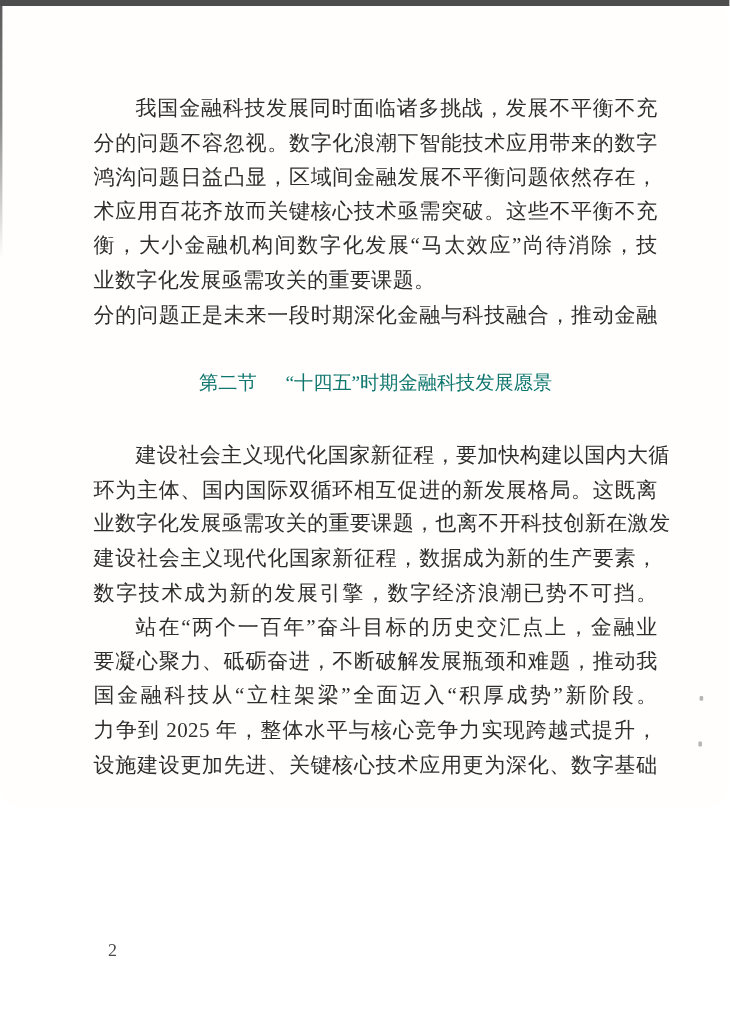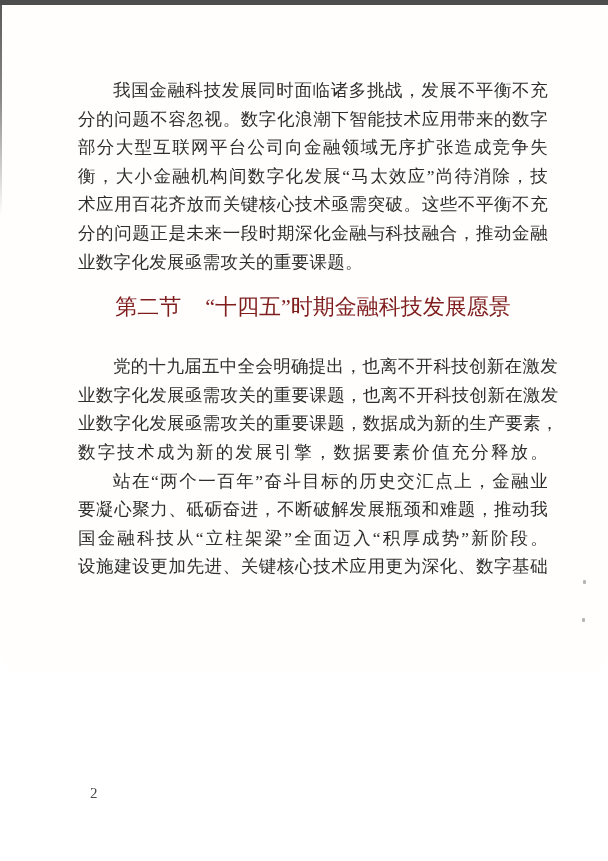--- a/index.html
+++ b/index.html
@@ -51,27 +51,27 @@
   .line.full {
     text-align: justify;
     text-align-last: justify;
   }
   .line.short {
     text-align: left;
     text-align-last: left;
   }
   .line.first { text-indent: 2em; }
   .section-heading {
-    margin-top: 16px;
+    margin-top: 29px;
     margin-bottom: 31px;
     height: 29px;
     line-height: 29px;
     text-align: center;
-    font-size: 22px;
-    color: #7f1d1d;
+    font-size: 16px;
+    color: #0f766e;
     white-space: nowrap;
   }
   .section-heading .label { margin-right: 24px; }
   .page-number {
     position: absolute;
     left: 90px;
     top: 783px;
     font-size: 15px;
     color: #4a4a4a;
     line-height: 20px;
@@ -90,41 +90,43 @@
 <body>
 
 <div class="page">
   <div class="scan-top-bar"></div>
   <div class="scan-left-edge"></div>
 
   <div class="text-column">
     <div class="paragraph">
         <div class="line first full">我国金融科技发展同时面临诸多挑战，发展不平衡不充</div>
         <div class="line full">分的问题不容忽视。数字化浪潮下智能技术应用带来的数字</div>
-        <div class="line full">部分大型互联网平台公司向金融领域无序扩张造成竞争失</div>
+        <div class="line full">鸿沟问题日益凸显，区域间金融发展不平衡问题依然存在，</div>
+        <div class="line full">术应用百花齐放而关键核心技术亟需突破。这些不平衡不充</div>
         <div class="line full">衡，大小金融机构间数字化发展“马太效应”尚待消除，技</div>
-        <div class="line full">术应用百花齐放而关键核心技术亟需突破。这些不平衡不充</div>
+        <div class="line short">业数字化发展亟需攻关的重要课题。</div>
         <div class="line full">分的问题正是未来一段时期深化金融与科技融合，推动金融</div>
-        <div class="line short">业数字化发展亟需攻关的重要课题。</div>
       </div>
 
     <div class="section-heading">
       <span class="label">第二节</span><span>“十四五”时期金融科技发展愿景</span>
     </div>
 
     <div class="paragraph">
-        <div class="line first full">党的十九届五中全会明确提出，也离不开科技创新在激发</div>
+        <div class="line first full">建设社会主义现代化国家新征程，要加快构建以国内大循</div>
+        <div class="line full">环为主体、国内国际双循环相互促进的新发展格局。这既离</div>
         <div class="line full">业数字化发展亟需攻关的重要课题，也离不开科技创新在激发</div>
-        <div class="line full">业数字化发展亟需攻关的重要课题，数据成为新的生产要素，</div>
-        <div class="line full">数字技术成为新的发展引擎，数据要素价值充分释放。</div>
+        <div class="line full">建设社会主义现代化国家新征程，数据成为新的生产要素，</div>
+        <div class="line full">数字技术成为新的发展引擎，数字经济浪潮已势不可挡。</div>
       </div>
     <div class="paragraph">
         <div class="line first full">站在“两个一百年”奋斗目标的历史交汇点上，金融业</div>
         <div class="line full">要凝心聚力、砥砺奋进，不断破解发展瓶颈和难题，推动我</div>
         <div class="line full">国金融科技从“立柱架梁”全面迈入“积厚成势”新阶段。</div>
+        <div class="line full">力争到 2025 年，整体水平与核心竞争力实现跨越式提升，</div>
         <div class="line full">设施建设更加先进、关键核心技术应用更为深化、数字基础</div>
       </div>
   </div>
 
   <div class="page-number">2</div>
 
   <div class="speck s1"></div>
   <div class="speck s2"></div>
 </div>
 

